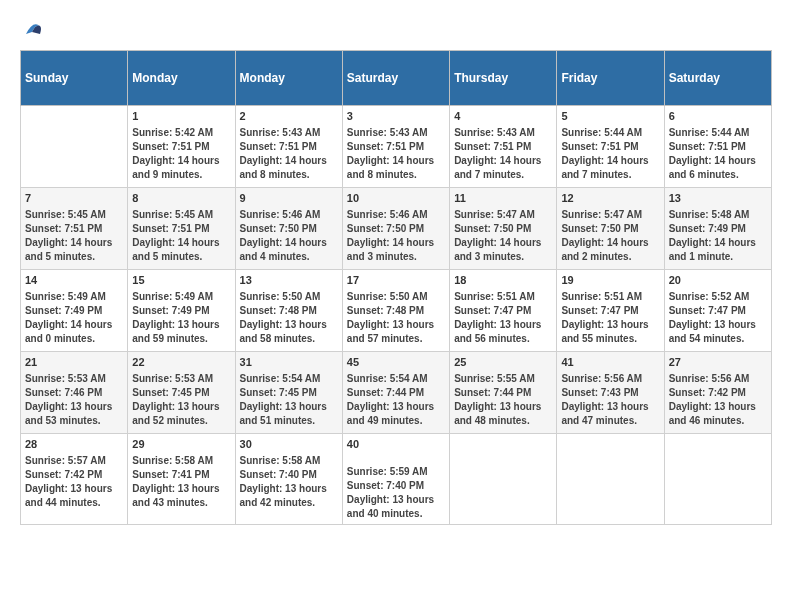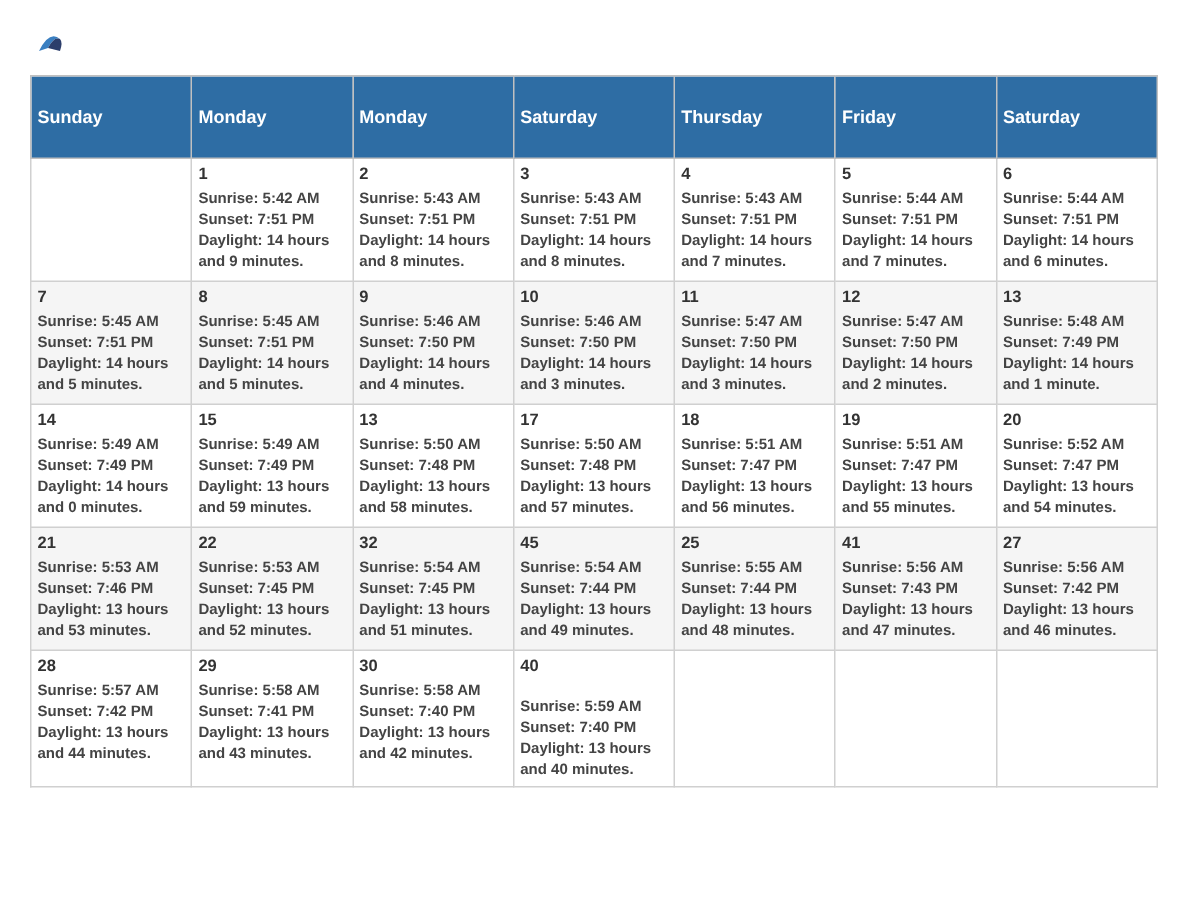--- a/index.html
+++ b/index.html
@@ -274,21 +274,21 @@
 and 53 minutes.</div>
           </td>
           <td>
             <span class="day-num">22</span>
             <div class="cell-content" style="white-space: pre-line;">Sunrise: 5:53 AM
 Sunset: 7:45 PM
 Daylight: 13 hours
 and 52 minutes.</div>
           </td>
           <td>
-            <span class="day-num">32</span>
+            <span class="day-num">31</span>
             <div class="cell-content" style="white-space: pre-line;">Sunrise: 5:54 AM
 Sunset: 7:45 PM
 Daylight: 13 hours
 and 51 minutes.</div>
           </td>
           <td>
             <span class="day-num">45</span>
             <div class="cell-content" style="white-space: pre-line;">Sunrise: 5:54 AM
 Sunset: 7:44 PM
 Daylight: 13 hours

